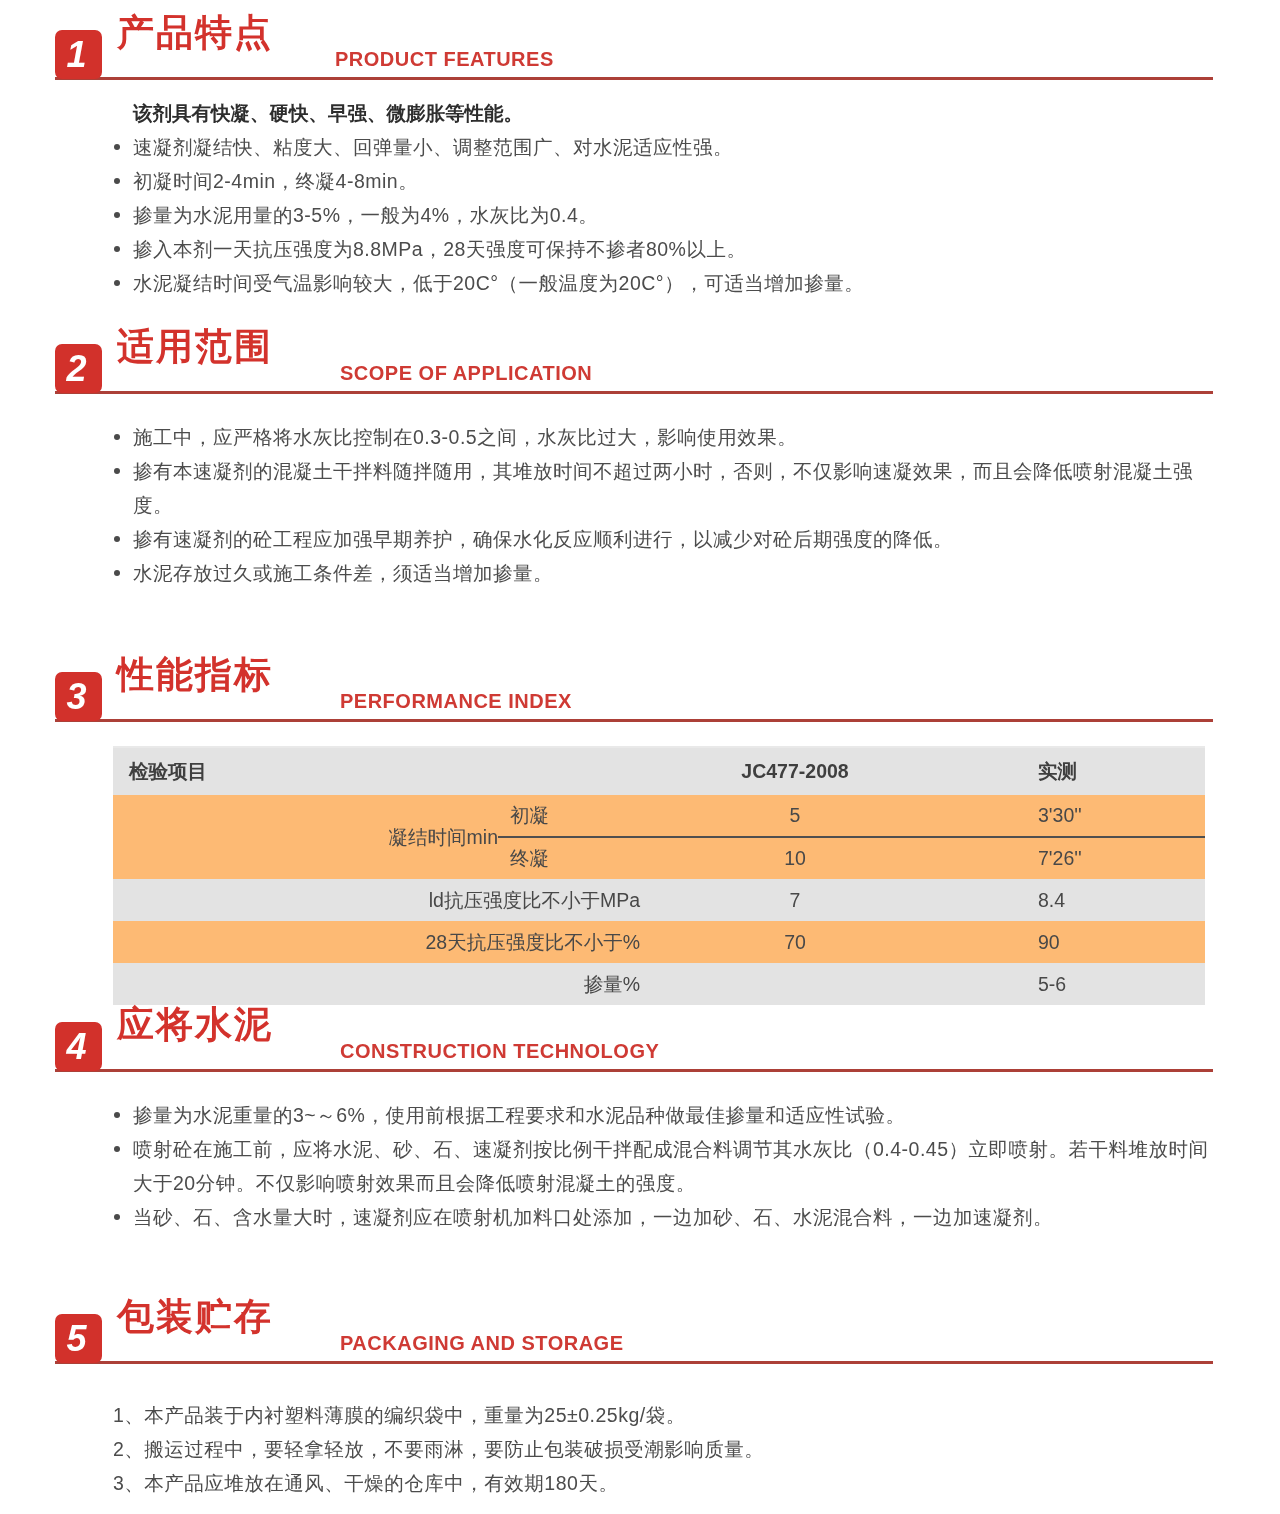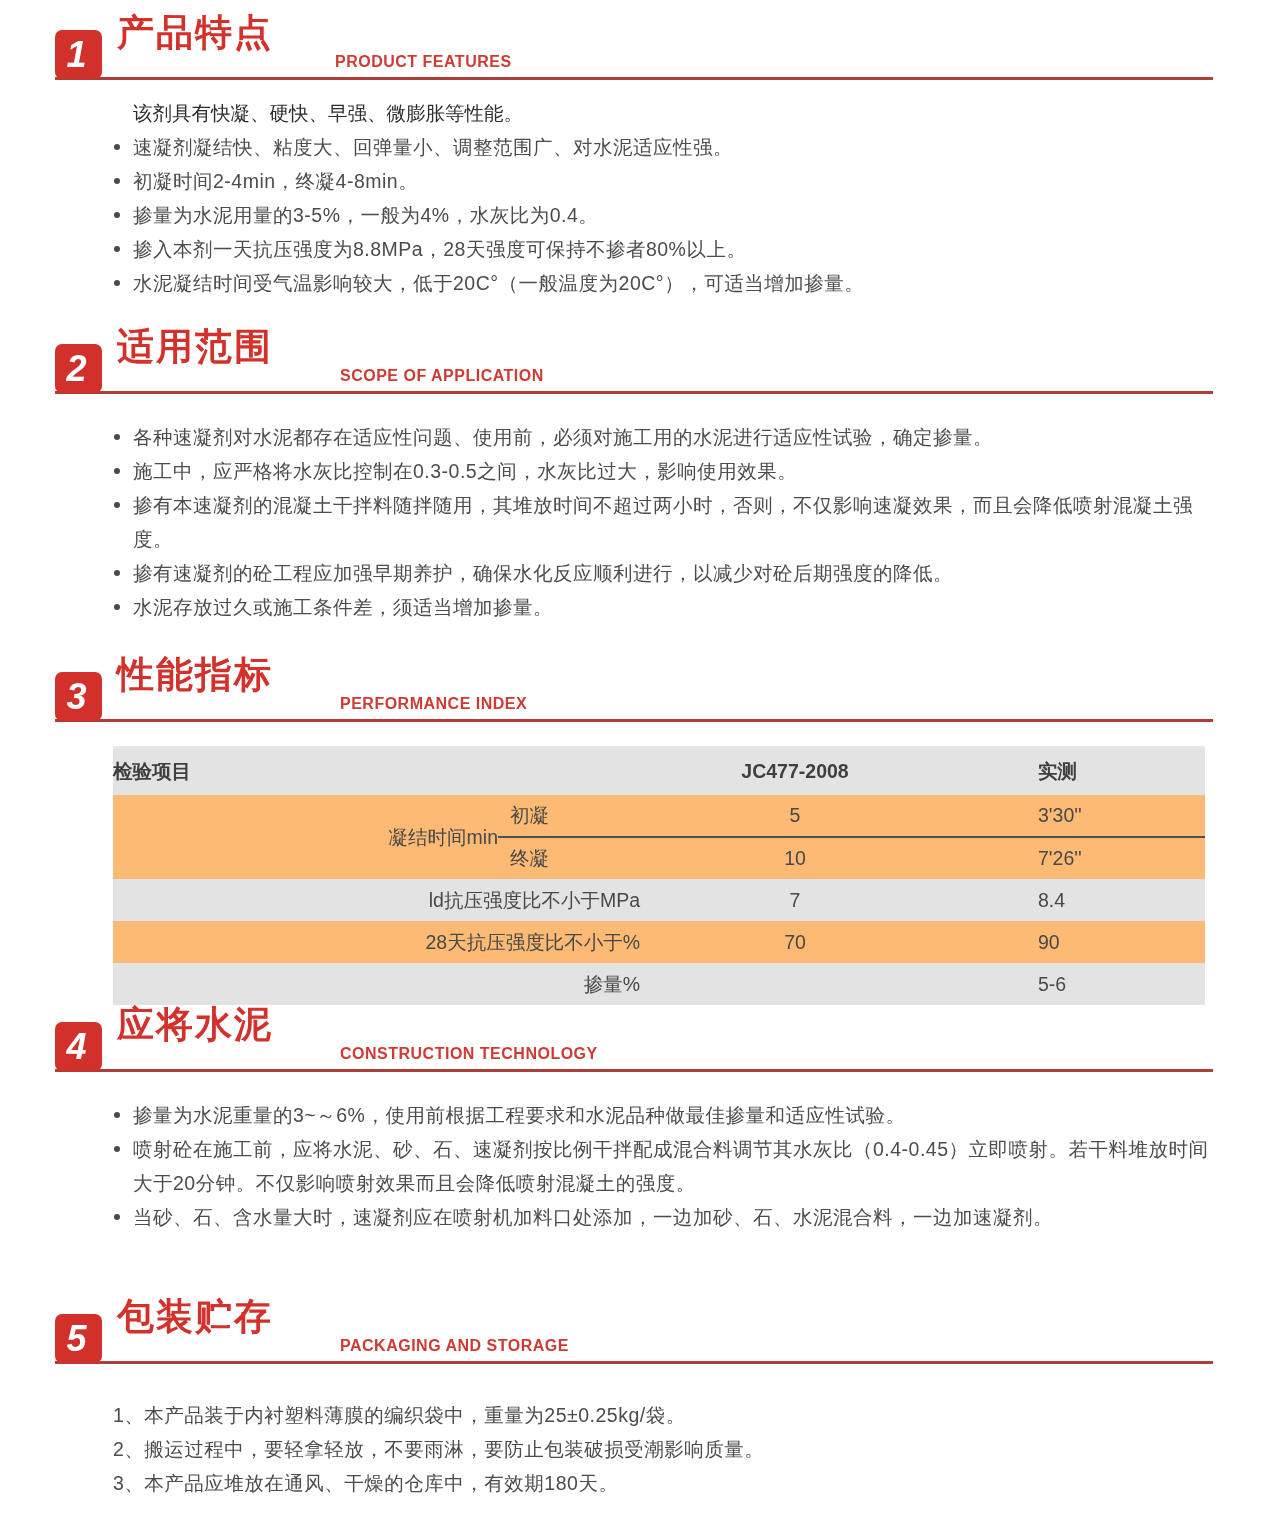--- a/index.html
+++ b/index.html
@@ -19,46 +19,46 @@
   .num-box .num {
     color: #ffffff; font-size: 36px; font-weight: bold; font-style: italic;
     transform: translateX(-2px);
   }
   .title-zh {
     position: absolute; left: 62px; bottom: 22px;
     color: #d3322c; font-size: 37px; font-weight: bold; letter-spacing: 2px;
   }
   .title-en {
     position: absolute; left: 280px; bottom: 9px;
-    color: #cf3a34; font-size: 16px; font-weight: bold; letter-spacing: 0.5px;
+    color: #cf3a34; font-size: 20px; font-weight: bold; letter-spacing: 0.5px;
     white-space: nowrap;
   }
   .title-en.en-wide { left: 285px; text-align: right; }
 
   
   .content { margin-left: 113px; width: 1100px; font-size: 19.5px; }
-  .intro { font-weight: normal; color: #2d2d2d; padding-left: 20px; line-height: 34px; }
+  .intro { font-weight: bold; color: #2d2d2d; padding-left: 20px; line-height: 34px; }
   ul.bullets { list-style: none; }
   ul.bullets li { display: flex; line-height: 34px; }
   .dot {
     flex: 0 0 auto; width: 6px; height: 6px; border-radius: 50%;
     background: #4a4a4a; margin: 14px 13px 0 1px;
   }
   .btxt { flex: 1 1 auto; letter-spacing: 0.5px; }
   .numbered p { line-height: 34px; letter-spacing: 0.5px; }
 
   
   table.perf { border-collapse: collapse; width: 1092px; margin-left: 113px; table-layout: fixed; }
   table.perf col.c1 { width: 385px; }
   table.perf col.c2 { width: 142px; }
   table.perf col.c3 { width: 310px; }
   table.perf col.c4 { width: 255px; }
   table.perf th, table.perf td { font-weight: normal; font-size: 19.5px; color: #484848; }
   table.perf thead th { background: #e3e3e3; height: 48px; text-align: left; }
-  table.perf thead th.h-item { font-weight: bold; color: #3f3f3f; }
+  table.perf thead th.h-item { padding-left: 16px; font-weight: bold; color: #3f3f3f; }
   table.perf thead th.h-std { text-align: center; font-weight: bold; color: #3f3f3f; }
   table.perf thead th.h-meas { padding-left: 88px; font-weight: bold; color: #3f3f3f; }
   table.perf tbody td { height: 42px; }
   table.perf td.item-cell { padding-left: 16px; text-align: right; }
   table.perf td.sub-cell { text-align: left; padding-left: 12px; }
   table.perf td.std-cell { text-align: center; }
   table.perf td.meas-cell { text-align: left; padding-left: 88px; }
   table.perf tr.row-gray td { background: #e3e3e3; }
   table.perf tr.row-white td { background: #fdba74; }
   table.perf td.divider { border-bottom: 2px solid #4f4f4f; }
@@ -109,24 +109,20 @@
     <div class="num-box">
       <span class="num">2</span>
     </div>
     <span class="title-zh">适用范围</span>
     <span class="title-en en-wide">SCOPE OF APPLICATION</span>
   </div>
   <div class="content" style="margin-top:26px">
     <ul class="bullets">
       <li>
           <span class="dot"></span>
-          <span class="btxt">各种速凝剂对水泥都存在适应性问题、使用前，必须对施工用的水泥进行适应性试验，确定掺量。</span>
-        </li>
-      <li>
-          <span class="dot"></span>
           <span class="btxt">施工中，应严格将水灰比控制在0.3-0.5之间，水灰比过大，影响使用效果。</span>
         </li>
       <li>
           <span class="dot"></span>
           <span class="btxt">掺有本速凝剂的混凝土干拌料随拌随用，其堆放时间不超过两小时，否则，不仅影响速凝效果，而且会降低喷射混凝土强度。</span>
         </li>
       <li>
           <span class="dot"></span>
           <span class="btxt">掺有速凝剂的砼工程应加强早期养护，确保水化反应顺利进行，以减少对砼后期强度的降低。</span>
         </li>

